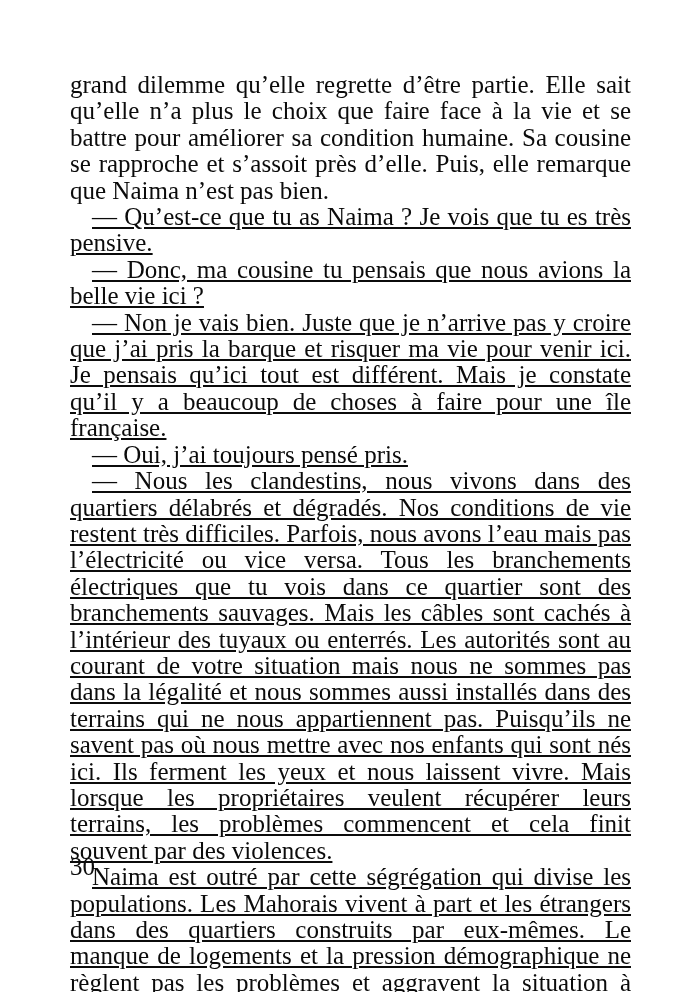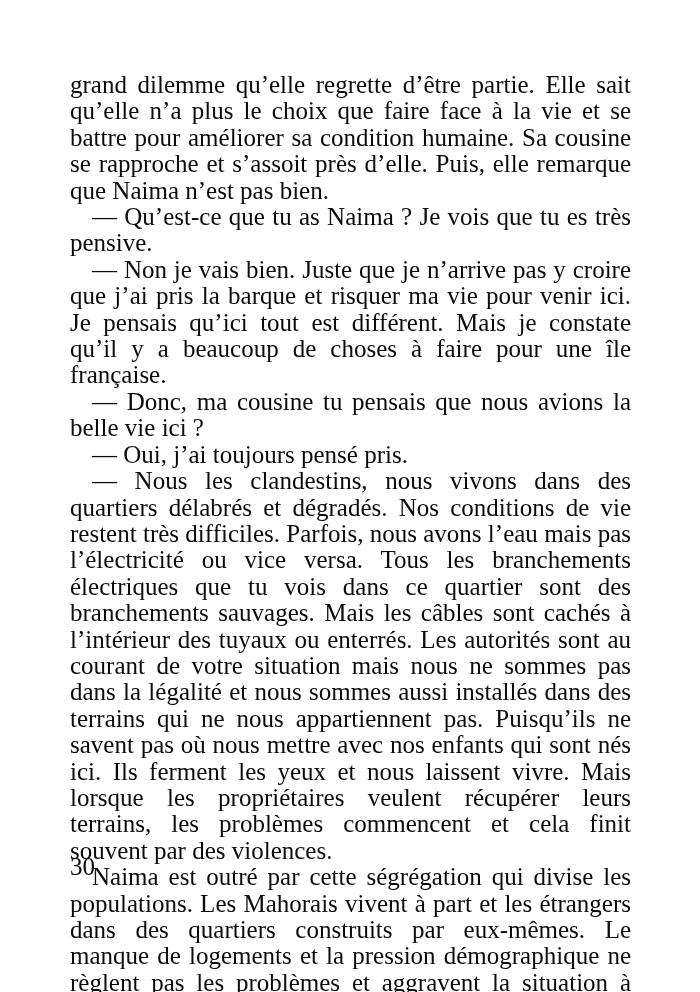--- a/index.html
+++ b/index.html
@@ -24,37 +24,38 @@
     font-size: 25px;
     line-height: 26.4px;
     text-align: justify;
   }
   .text-block p {
     margin: 0;
     padding: 0;
   }
   .text-block p.indent {
     text-indent: 22px;
+    text-decoration: underline;
   }
   .page-number {
     position: absolute;
     left: 70px;
     top: 855px;
     font-size: 25px;
     line-height: 24px;
     text-align: left;
   }
 </style>
 </head>
 <body>
 
 <div class="page">
   <div class="text-block">
     <p>grand dilemme qu’elle regrette d’être partie. Elle sait qu’elle n’a plus le choix que faire face à la vie et se battre pour améliorer sa condition humaine. Sa cousine se rapproche et s’assoit près d’elle. Puis, elle remarque que Naima n’est pas bien.</p>
     <p class="indent">— Qu’est-ce que tu as Naima ? Je vois que tu es très pensive.</p>
+    <p class="indent">— Donc, ma cousine tu pensais que nous avions la belle vie ici ?</p>
     <p class="indent">— Non je vais bien. Juste que je n’arrive pas y croire que j’ai pris la barque et risquer ma vie pour venir ici. Je pensais qu’ici tout est différent. Mais je constate qu’il y a beaucoup de choses à faire pour une île française.</p>
-    <p class="indent">— Donc, ma cousine tu pensais que nous avions la belle vie ici ?</p>
     <p class="indent">— Oui, j’ai toujours pensé pris.</p>
     <p class="indent">— Nous les clandestins, nous vivons dans des quartiers délabrés et dégradés. Nos conditions de vie restent très difficiles. Parfois, nous avons l’eau mais pas l’électricité ou vice versa. Tous les branchements électriques que tu vois dans ce quartier sont des branchements sauvages. Mais les câbles sont cachés à l’intérieur des tuyaux ou enterrés. Les autorités sont au courant de votre situation mais nous ne sommes pas dans la légalité et nous sommes aussi installés dans des terrains qui ne nous appartiennent pas. Puisqu’ils ne savent pas où nous mettre avec nos enfants qui sont nés ici. Ils ferment les yeux et nous laissent vivre. Mais lorsque les propriétaires veulent récupérer leurs terrains, les problèmes commencent et cela finit souvent par des violences.</p>
     <p class="indent">Naima est outré par cette ségrégation qui divise les populations. Les Mahorais vivent à part et les étrangers dans des quartiers construits par eux-mêmes. Le manque de logements et la pression démographique ne règlent pas les problèmes et aggravent la situation à Mayotte. Dans ces quartiers se</p>
   </div>
   <div class="page-number">30</div>
 </div>
 
 </body></html>

